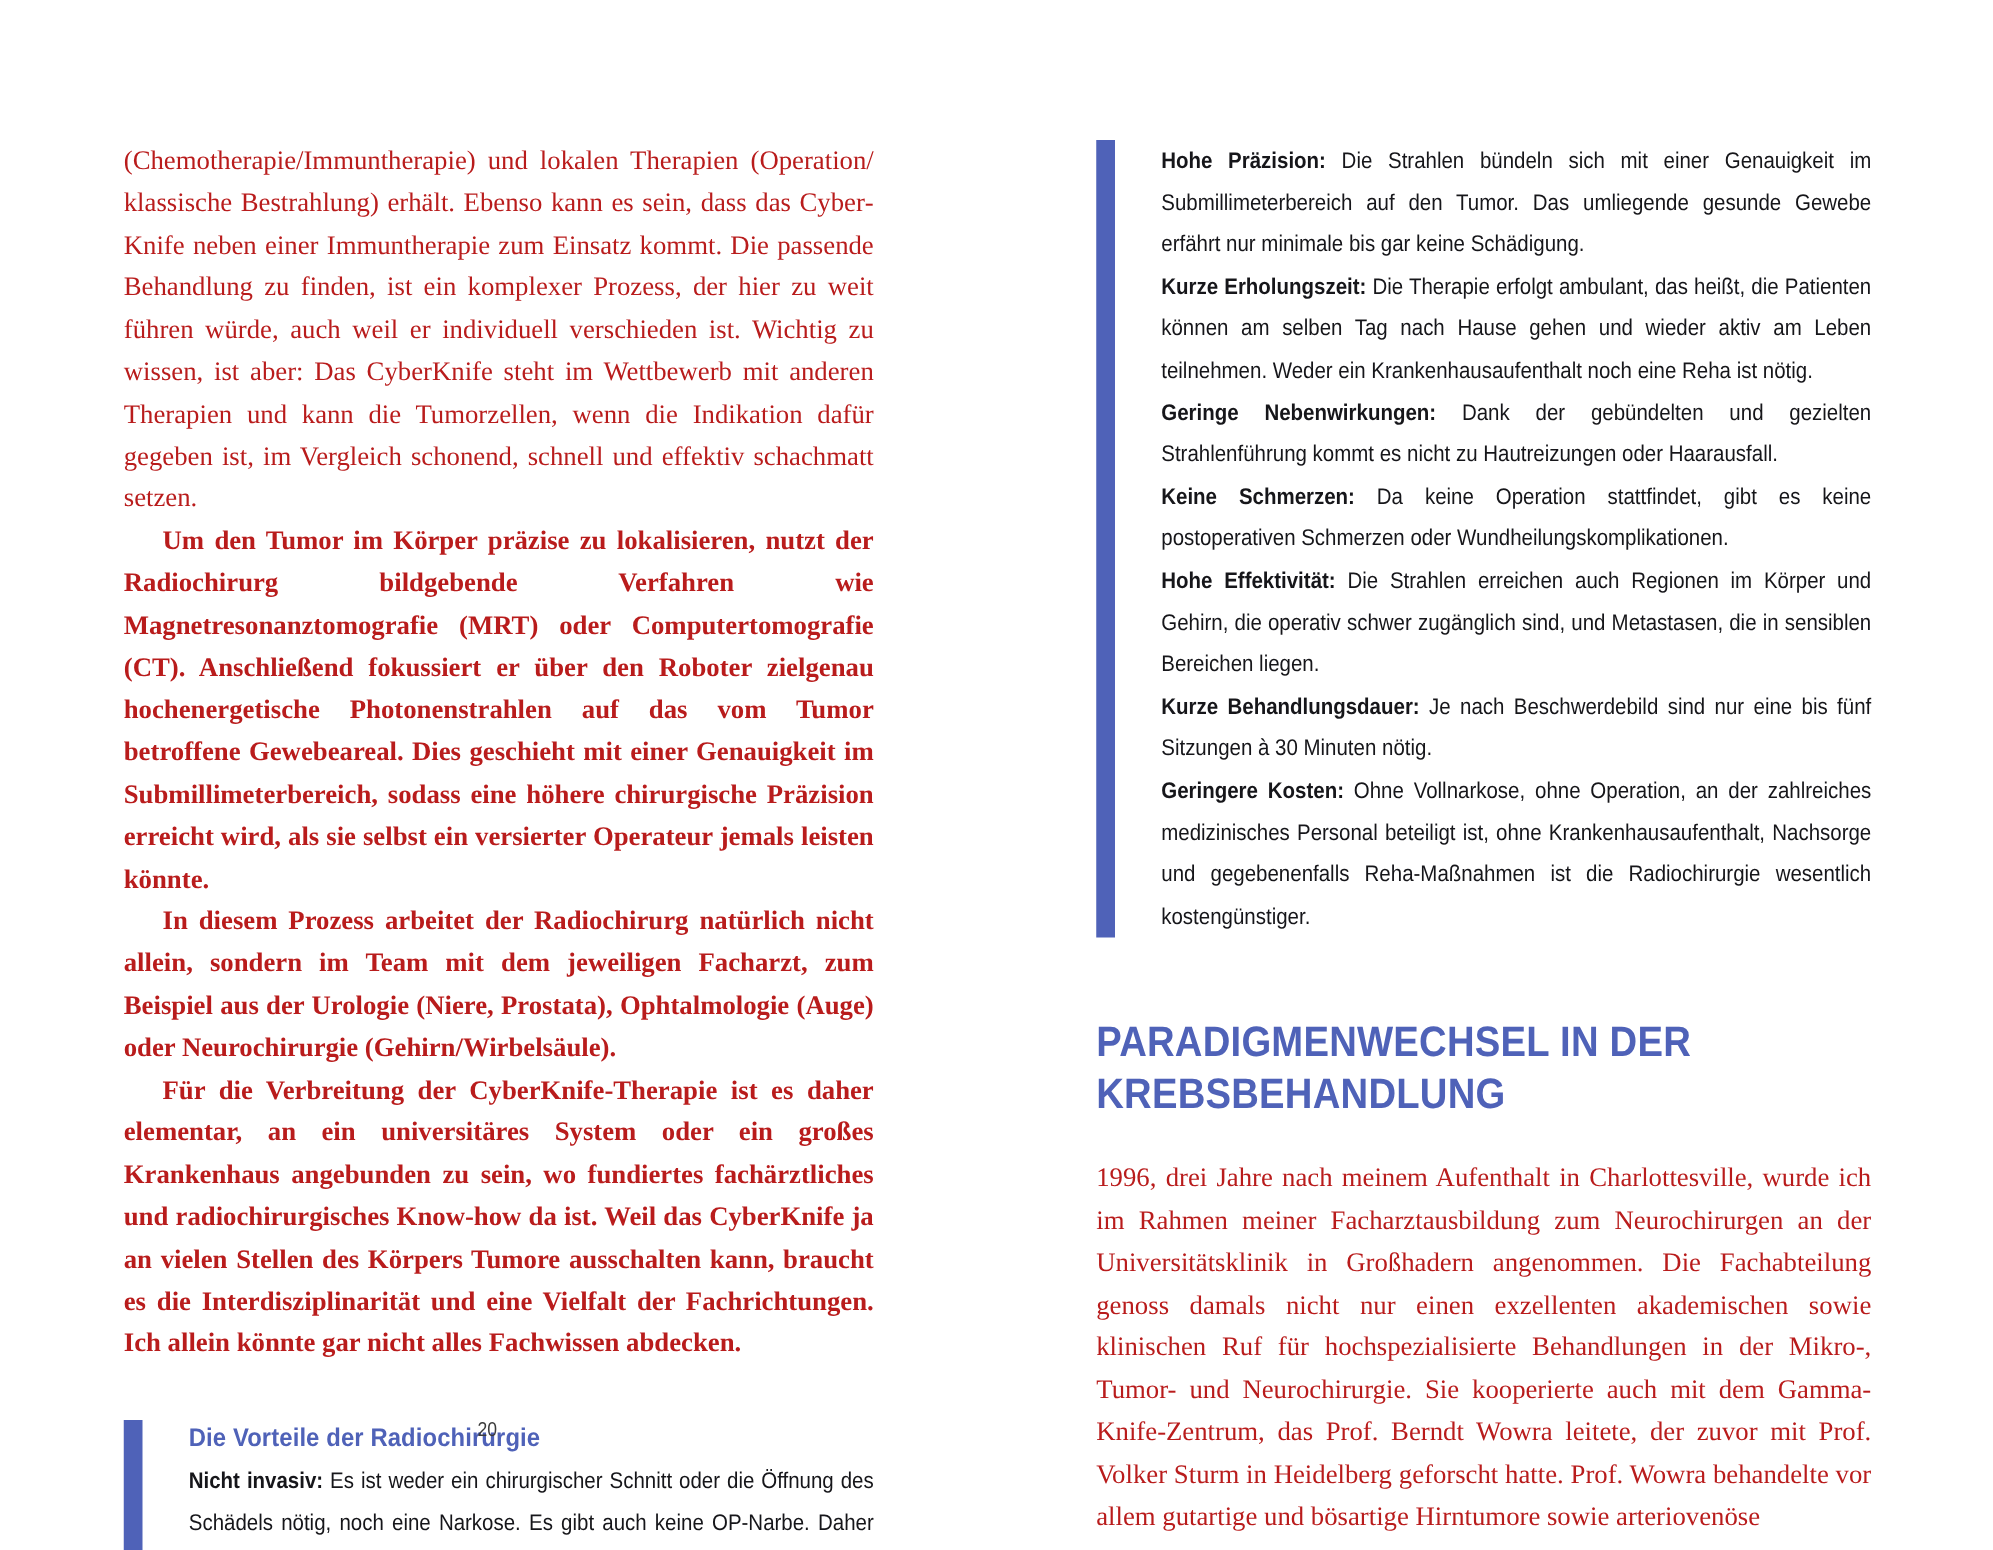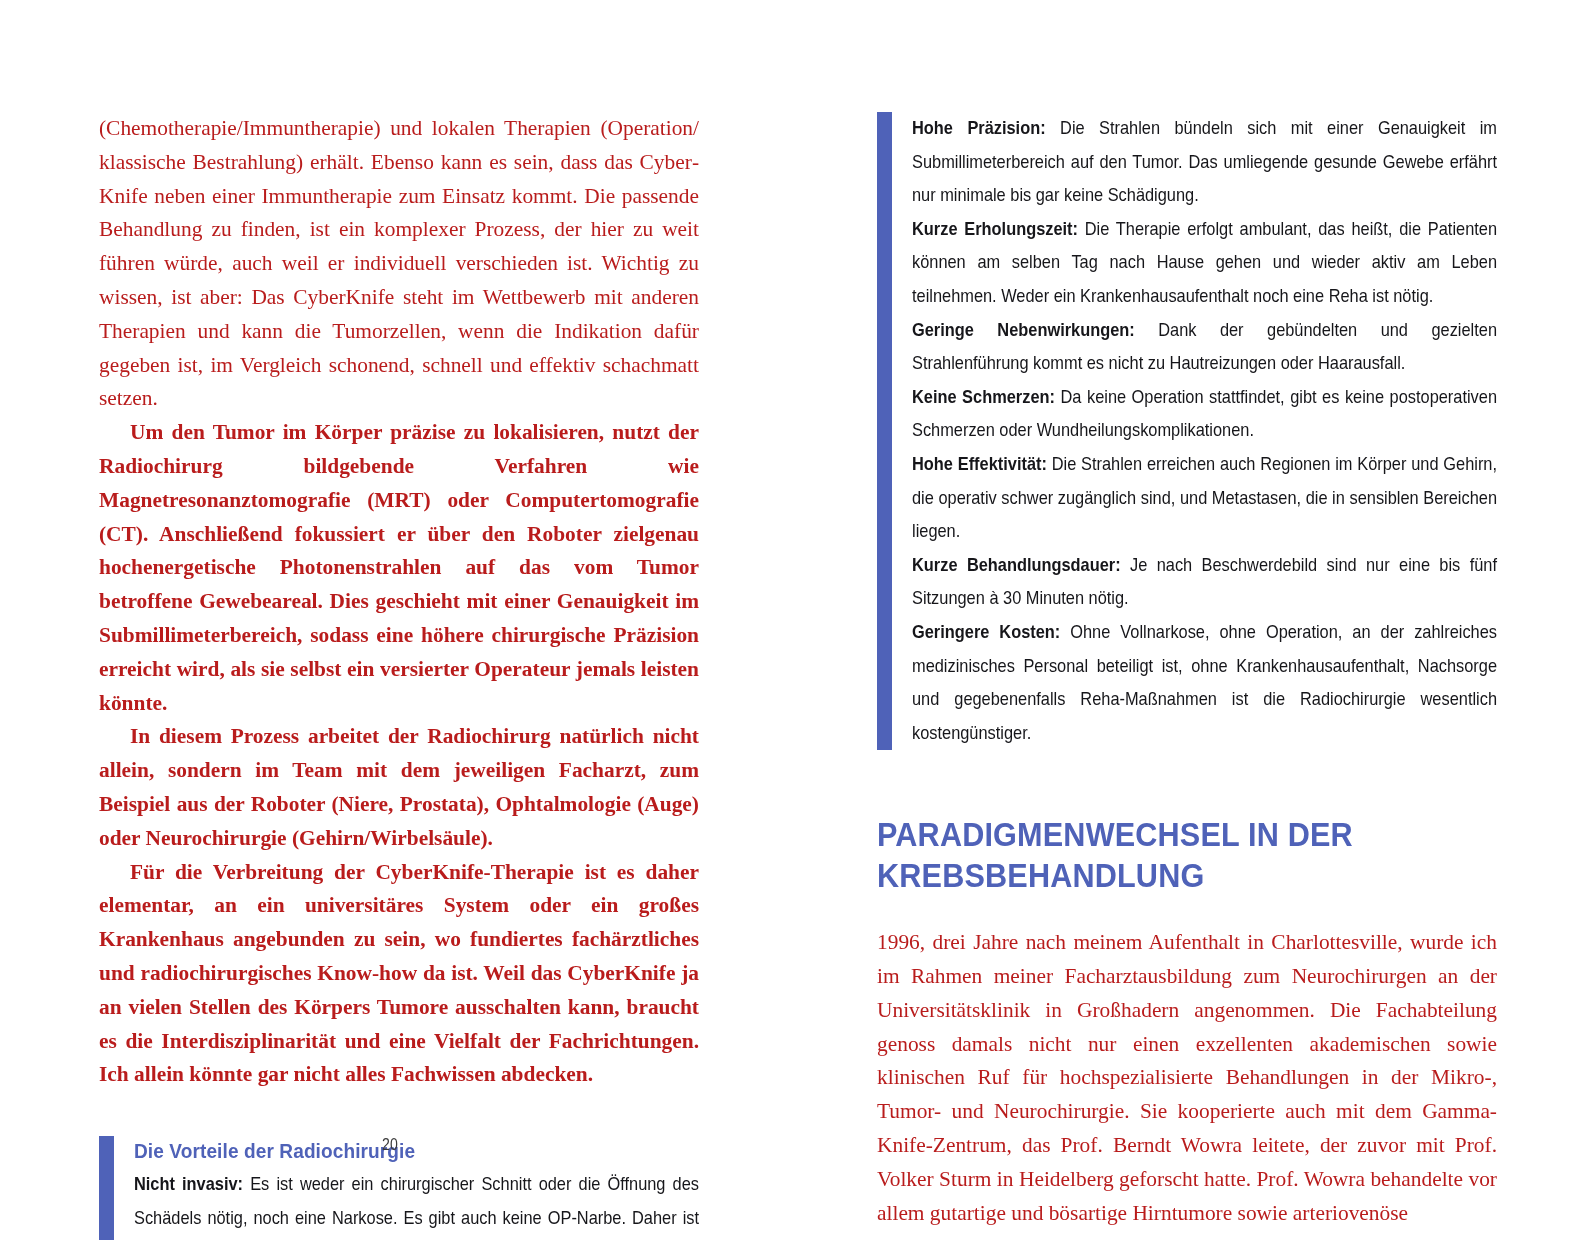--- a/index.html
+++ b/index.html
@@ -61,21 +61,21 @@
   }
   .sidebox .rule {
     position: absolute;
     left: 0;
     top: 0;
     bottom: 0;
     width: 15px;
     background: #4f62b8;
   }
   .sidebox .sidebox-inner {
-    padding-left: 35px;
+    padding-left: 52px;
   }
   .sidebox-title {
     font-family: "Liberation Sans Narrow", "Liberation Sans", "DejaVu Sans", sans-serif;
     font-weight: bold;
     font-size: 20.5px;
     line-height: 30px;
     color: #4f62b8;
     letter-spacing: 0.1px;
     margin: 0 0 2px 0;
     transform: scaleX(0.93);
@@ -131,21 +131,21 @@
 </head>
 <body>
 
 <div class="spread">
 
   <div class="page page-left">
     <div class="col-body">
 
       <p class="serif-p no-indent">(Chemotherapie/Immuntherapie) und lokalen Therapien (Operation/ klassische Bestrahlung) erhält. Ebenso kann es sein, dass das Cyber­Knife neben einer Immuntherapie zum Einsatz kommt. Die passende Behandlung zu finden, ist ein komplexer Prozess, der hier zu weit füh­ren würde, auch weil er individuell verschieden ist. Wichtig zu wissen, ist aber: Das CyberKnife steht im Wettbewerb mit anderen Therapien und kann die Tumorzellen, wenn die Indikation dafür gegeben ist, im Vergleich schonend, schnell und effektiv schachmatt setzen.</p>
       <p class="serif-p">Um den Tumor im Körper präzise zu lokalisieren, nutzt der Ra­diochirurg bildgebende Verfahren wie Magnetresonanztomografie (MRT) oder Computertomografie (CT). Anschließend fokussiert er über den Roboter zielgenau hochenergetische Photonenstrahlen auf das vom Tumor betroffene Gewebeareal. Dies geschieht mit einer Genauigkeit im Submillimeterbereich, sodass eine höhere chi­rurgische Präzision erreicht wird, als sie selbst ein versierter Opera­teur jemals leisten könnte.</p>
-      <p class="serif-p">In diesem Prozess arbeitet der Radiochirurg natürlich nicht al­lein, sondern im Team mit dem jeweiligen Facharzt, zum Beispiel aus der Roboter (Niere, Prostata), Ophtalmologie (Auge) oder Neu­rochirurgie (Gehirn/Wirbelsäule).</p>
+      <p class="serif-p">In diesem Prozess arbeitet der Radiochirurg natürlich nicht al­lein, sondern im Team mit dem jeweiligen Facharzt, zum Beispiel aus der Urologie (Niere, Prostata), Ophtalmologie (Auge) oder Neu­rochirurgie (Gehirn/Wirbelsäule).</p>
       <p class="serif-p">Für die Verbreitung der CyberKnife-Therapie ist es daher elemen­tar, an ein universitäres System oder ein großes Krankenhaus an­gebunden zu sein, wo fundiertes fachärztliches und radiochirurgi­sches Know-how da ist. Weil das CyberKnife ja an vielen Stellen des Körpers Tumore ausschalten kann, braucht es die Interdisziplinari­tät und eine Vielfalt der Fachrichtungen. Ich allein könnte gar nicht alles Fachwissen abdecken.</p>
 
       <div class="gap-44"></div>
 
       <div class="sidebox">
         <div class="rule"></div>
         <div class="sidebox-inner">
           <p class="sidebox-title">Die Vorteile der Radiochirurgie</p>
           <p class="sidebox-p"><b>Nicht invasiv:</b><span> Es ist weder ein chirurgischer Schnitt oder die Öffnung des Schä­dels nötig, noch eine Narkose. Es gibt auch keine OP-Narbe. Daher ist ein Infek­tionsrisiko im Vergleich zur herkömmlichen OP ausgeschlossen.</span></p>
         </div>

